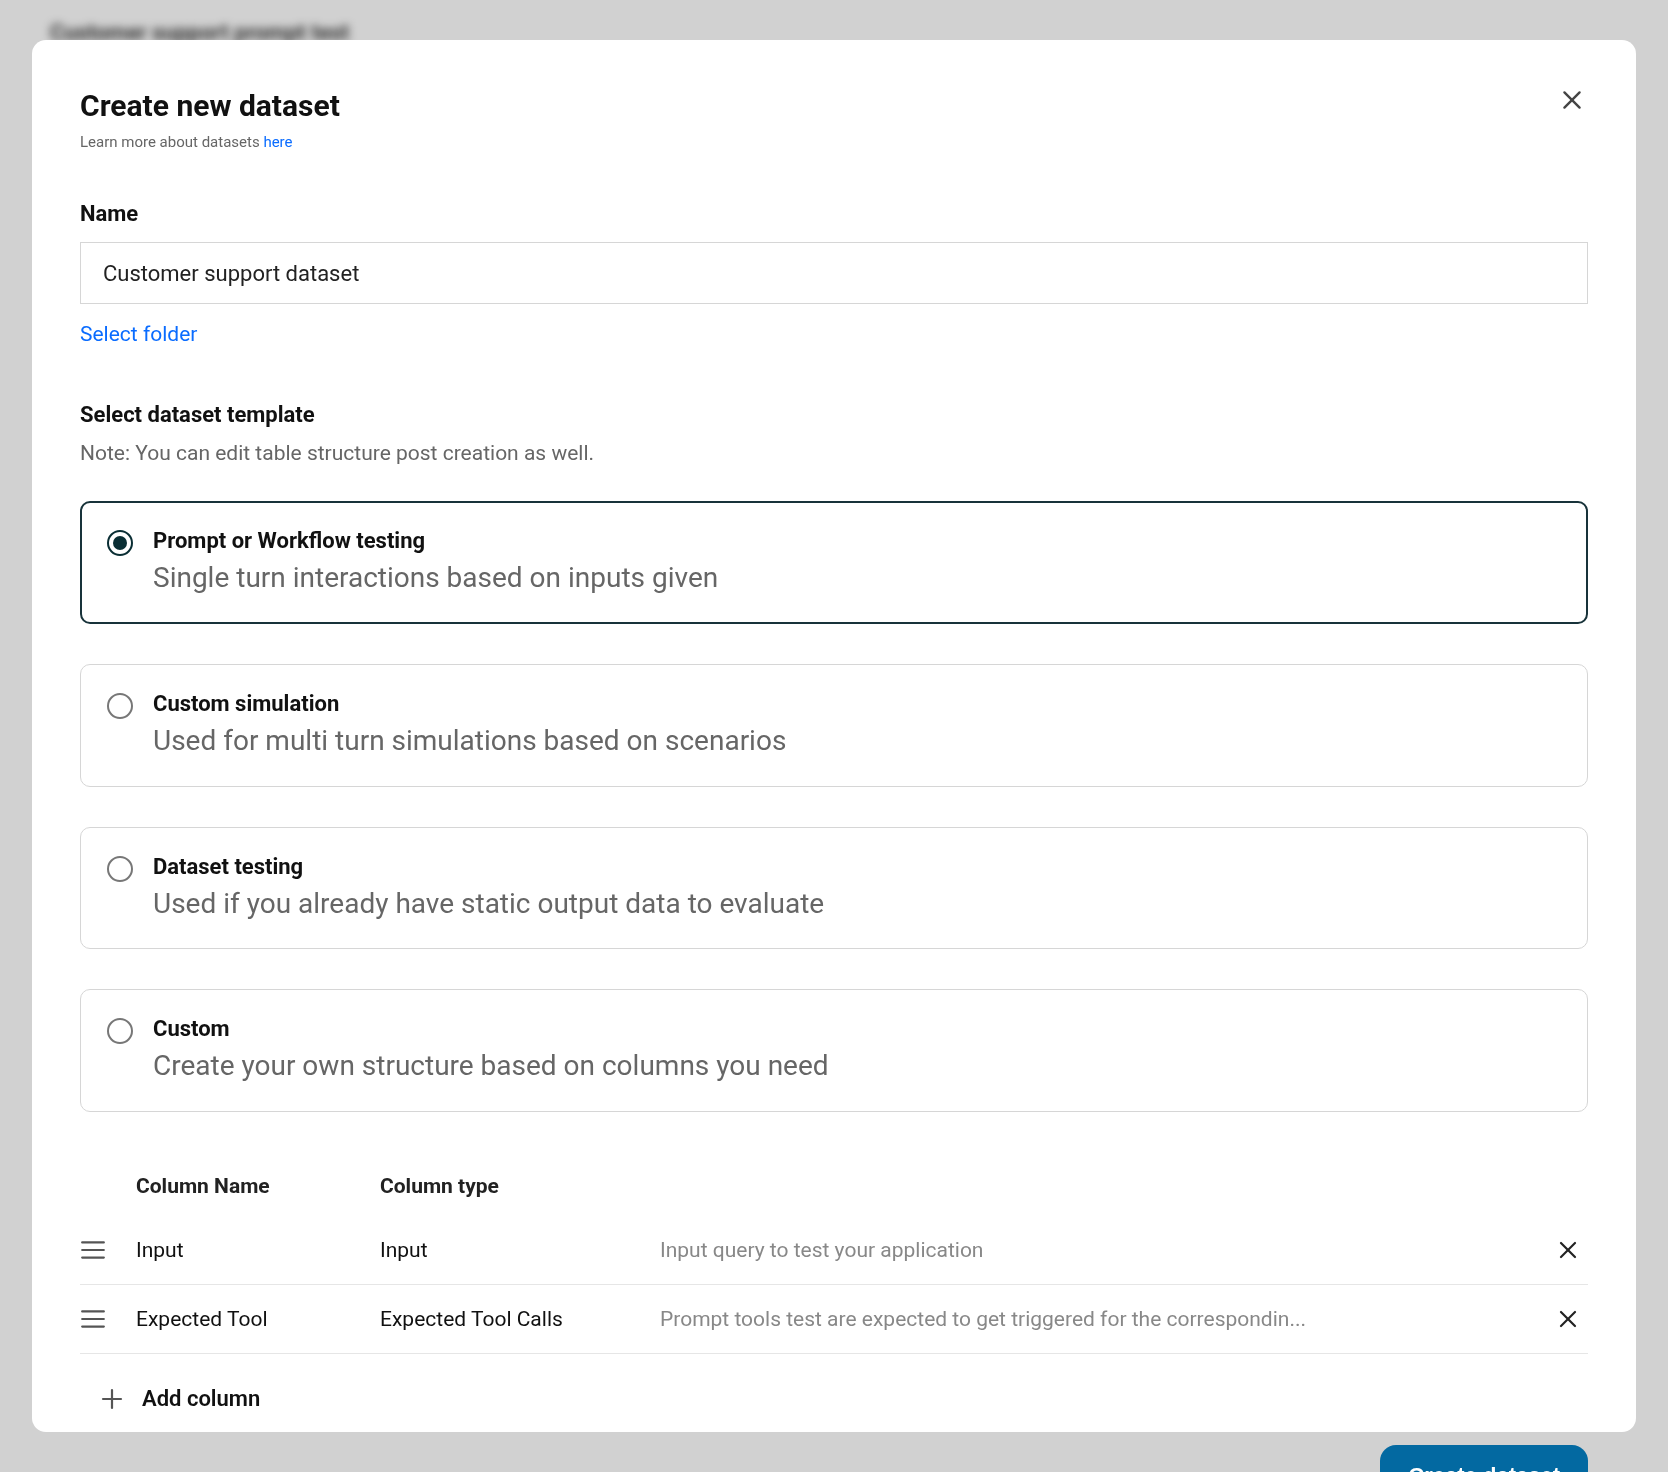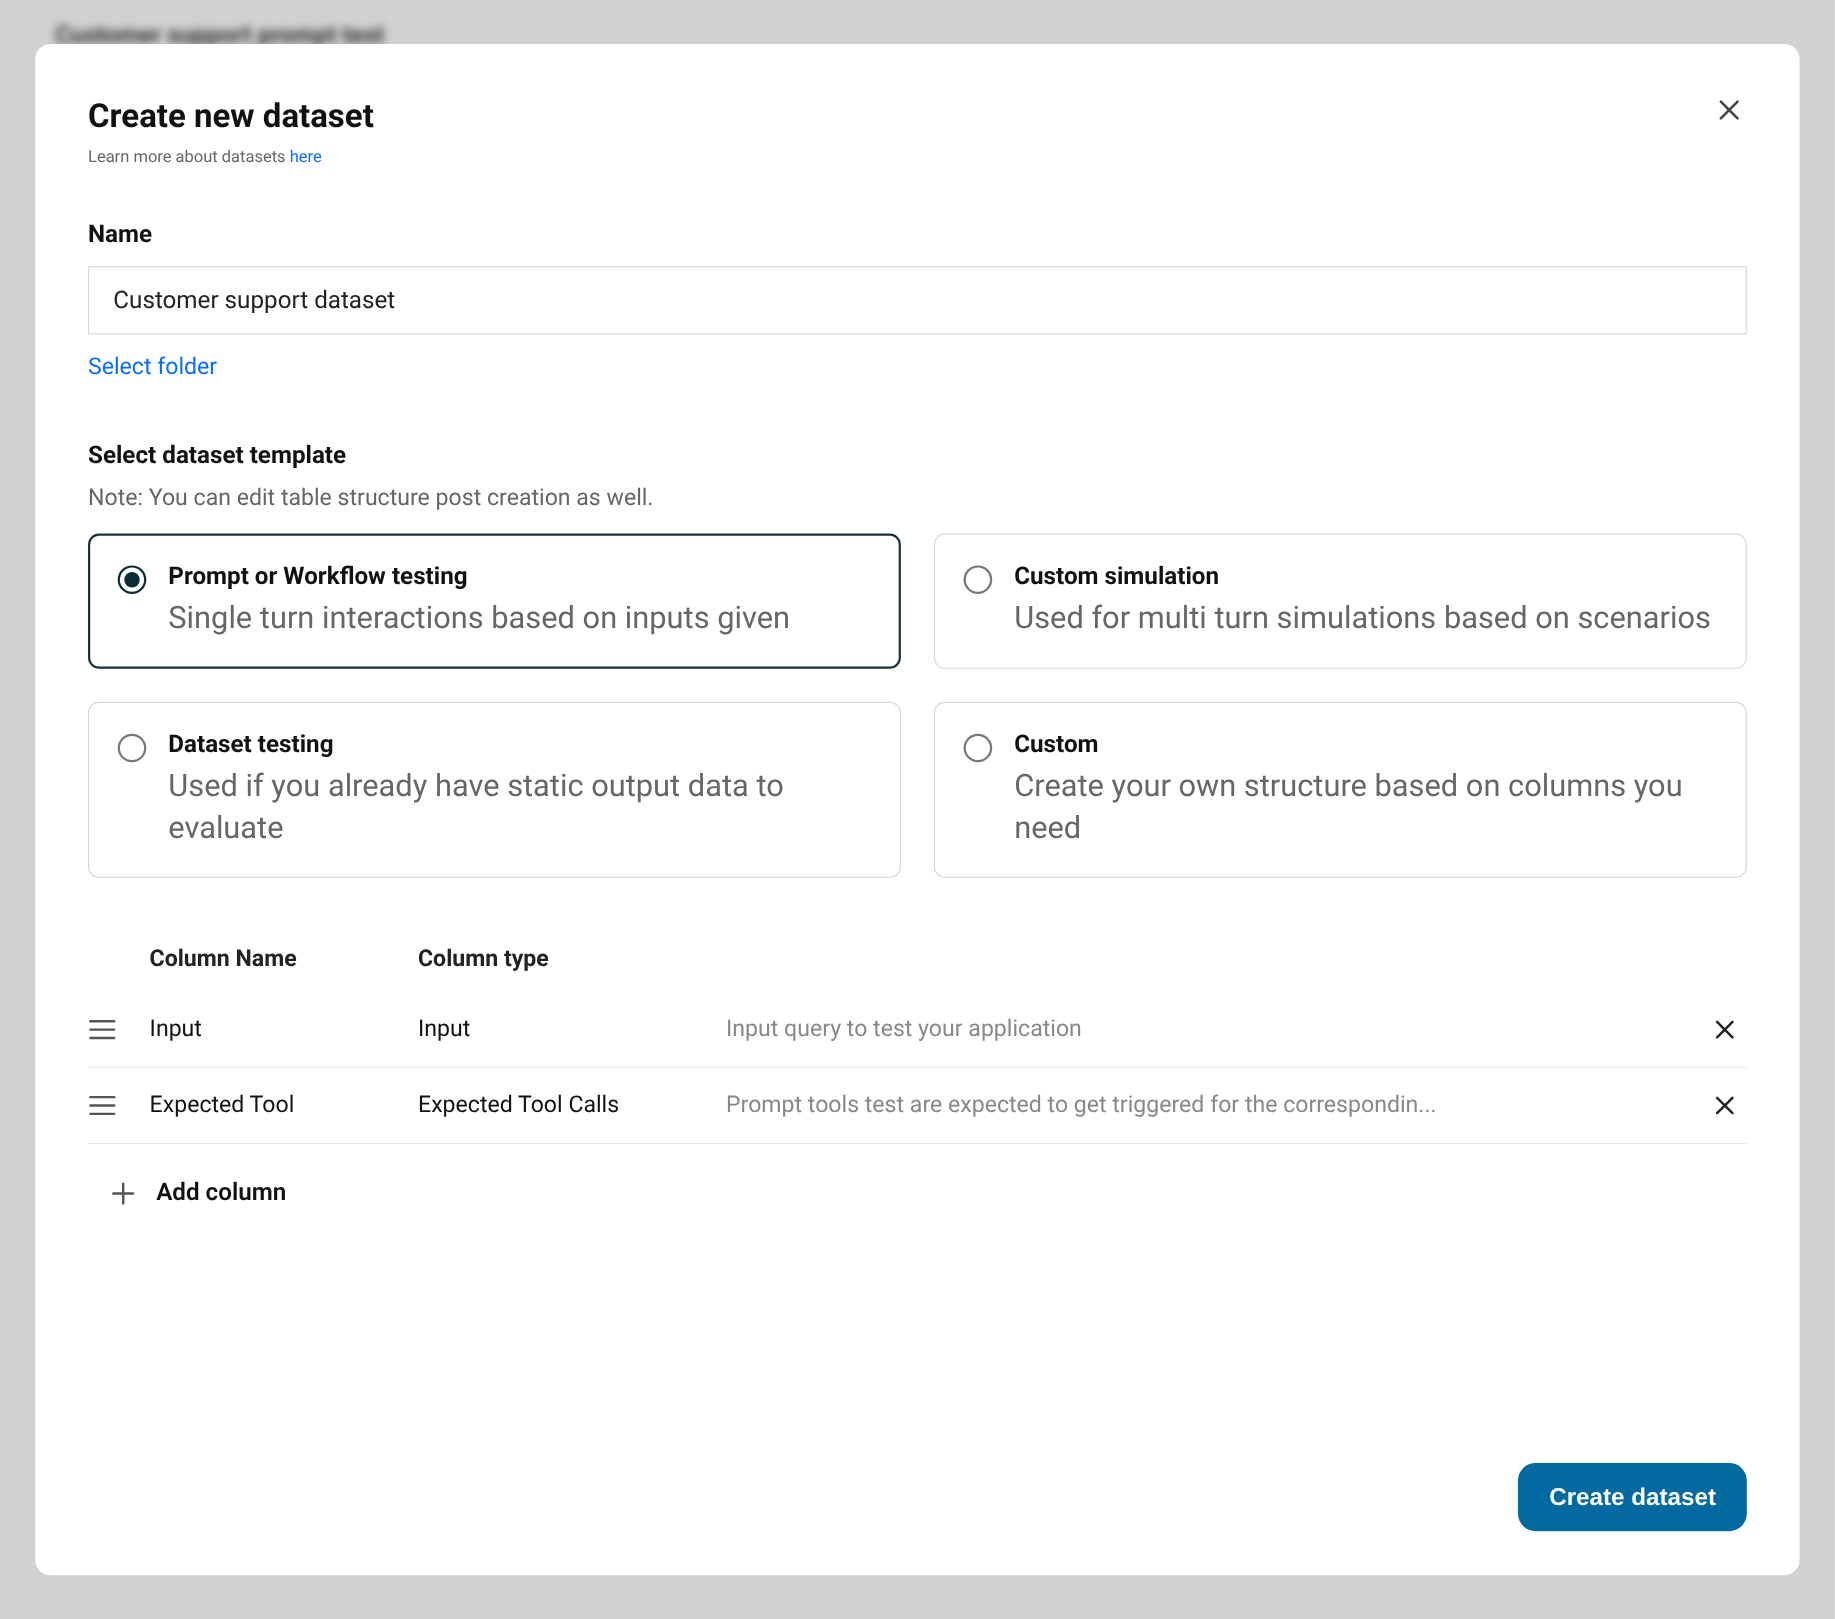--- a/index.html
+++ b/index.html
@@ -104,23 +104,23 @@
       font-weight: 700;
       color: #111;
     }
     .section-note {
       margin-top: 14px;
       font-size: 21px;
       color: #666;
     }
     .template-grid {
       display: grid;
-      grid-template-columns: 1fr 1fr;
-      gap: 30px 30px;
-      margin-top: 20px;
+      grid-template-columns: 1fr;
+      gap: 40px 30px;
+      margin-top: 36px;
     }
     .template-card {
       border: 1px solid #d6d6d6;
       border-radius: 10px;
       padding: 26px 26px;
       display: flex;
       align-items: flex-start;
       gap: 20px;
       cursor: pointer;
     }

